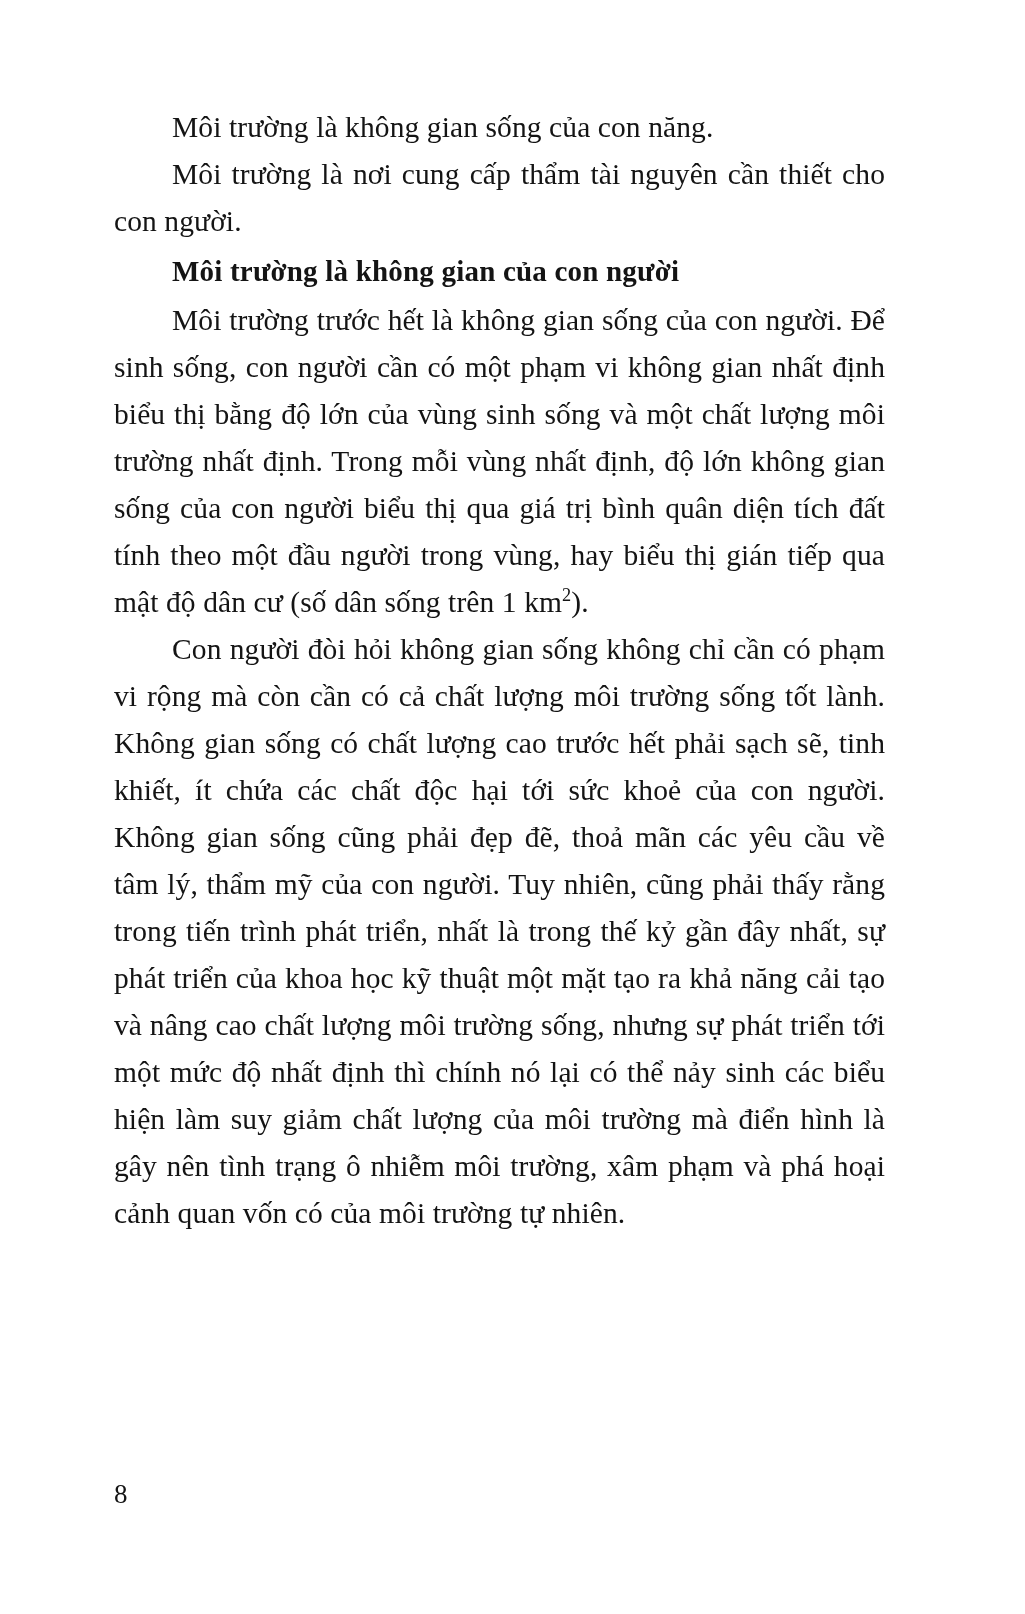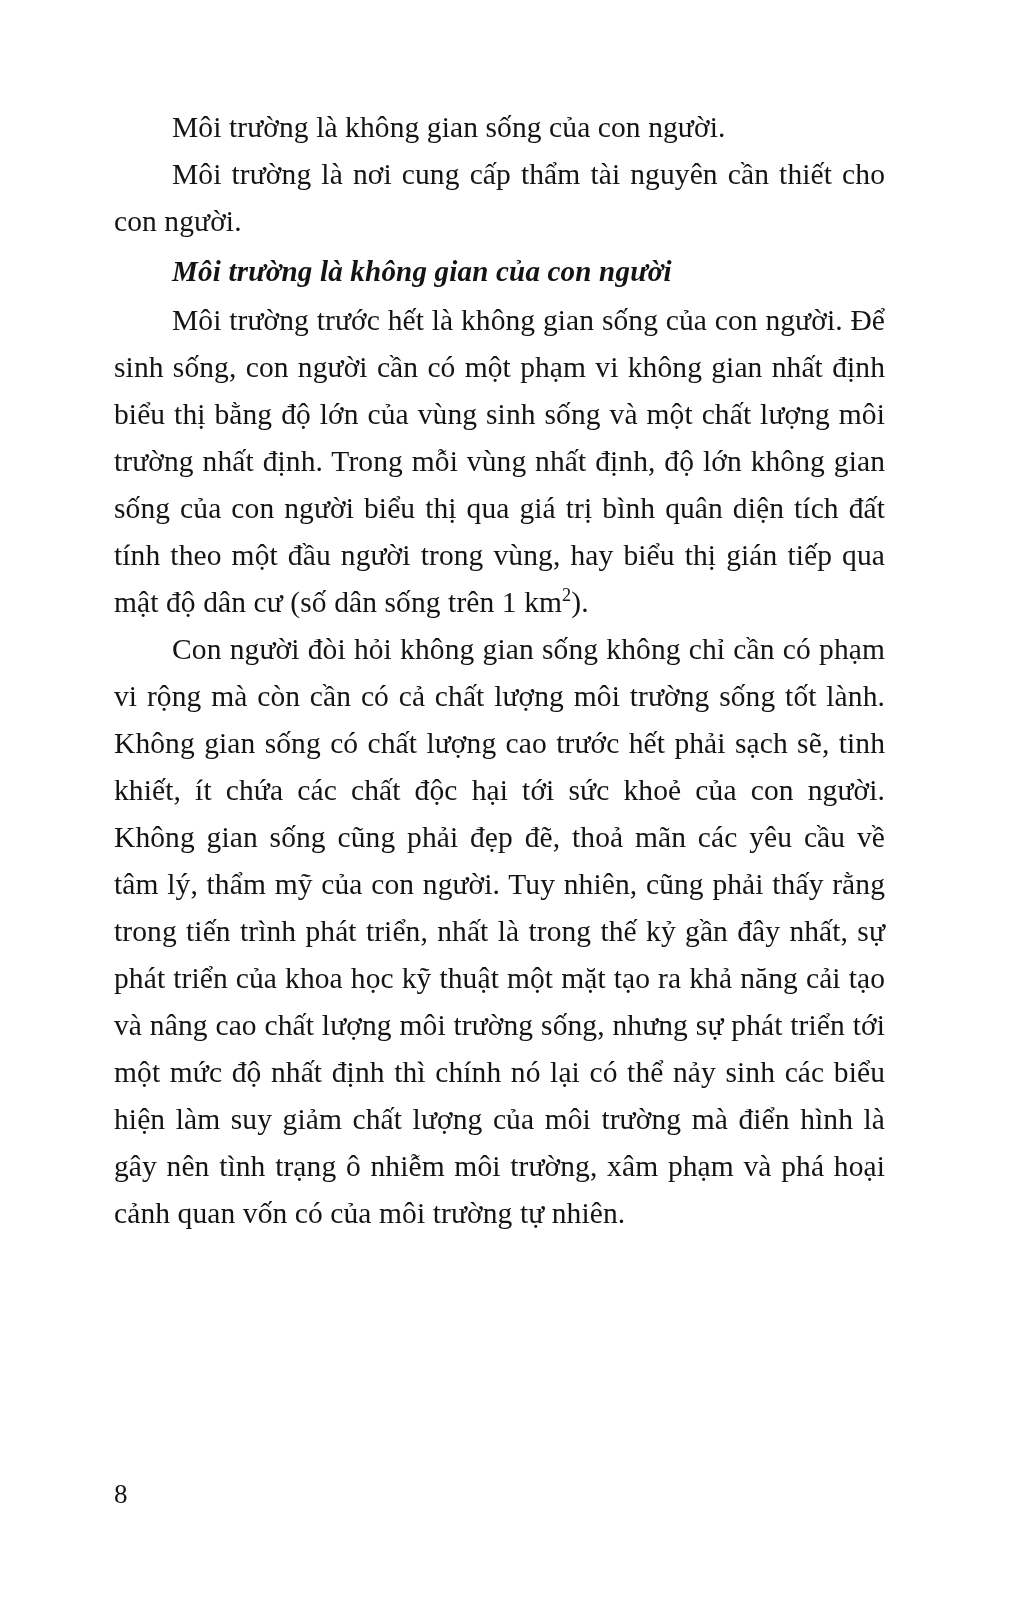--- a/index.html
+++ b/index.html
@@ -31,21 +31,20 @@
     text-justify: inter-word;
     letter-spacing: 0.1px;
     margin: 0;
   }
   .para {
     text-indent: 58px;
     margin: 0 0 0 0;
   }
   .subhead {
     font-weight: bold;
-    font-style: italic;
     font-size: 29px;
     line-height: 47px;
     text-indent: 58px;
     margin: 3px 0 2px 0;
     letter-spacing: 0.2px;
   }
   sup {
     font-size: 0.62em;
     vertical-align: super;
     line-height: 0;
@@ -63,21 +62,21 @@
   }
   .last-line-natural {
     text-align-last: left;
   }
 </style>
 </head>
 <body>
 
 <div class="page">
 
-  <p class="body-text para">Môi trường là không gian sống của con người.</p>
+  <p class="body-text para">Môi trường là không gian sống của con năng.</p>
 
   <p class="body-text para">Môi trường là nơi cung cấp thẩm tài nguyên cần thiết cho con người.</p>
 
 
   <h2 class="subhead">Môi trường là không gian của con người</h2>
 
   <p class="body-text para"><span>Môi trường trước hết là không gian sống của con người. Để sinh sống, con người cần có một phạm vi không gian nhất định biểu thị bằng độ lớn của vùng sinh sống và một chất lượng môi trường nhất định. Trong mỗi vùng nhất định, độ lớn không gian sống của con người biểu thị qua giá trị bình quân diện tích đất tính theo một đầu người trong vùng, hay biểu thị gián tiếp qua mật độ dân cư (số dân sống trên 1 km</span><sup>2</sup><span>).</span></p>
 
   <p class="body-text para last-line-natural">Con người đòi hỏi không gian sống không chỉ cần có phạm vi rộng mà còn cần có cả chất lượng môi trường sống tốt lành. Không gian sống có chất lượng cao trước hết phải sạch sẽ, tinh khiết, ít chứa các chất độc hại tới sức khoẻ của con người. Không gian sống cũng phải đẹp đẽ, thoả mãn các yêu cầu về tâm lý, thẩm mỹ của con người. Tuy nhiên, cũng phải thấy rằng trong tiến trình phát triển, nhất là trong thế kỷ gần đây nhất, sự phát triển của khoa học kỹ thuật một mặt tạo ra khả năng cải tạo và nâng cao chất lượng môi trường sống, nhưng sự phát triển tới một mức độ nhất định thì chính nó lại có thể nảy sinh các biểu hiện làm suy giảm chất lượng của môi trường mà điển hình là gây nên tình trạng ô nhiễm môi trường, xâm phạm và phá hoại cảnh quan vốn có của môi trường tự nhiên.</p>
 

